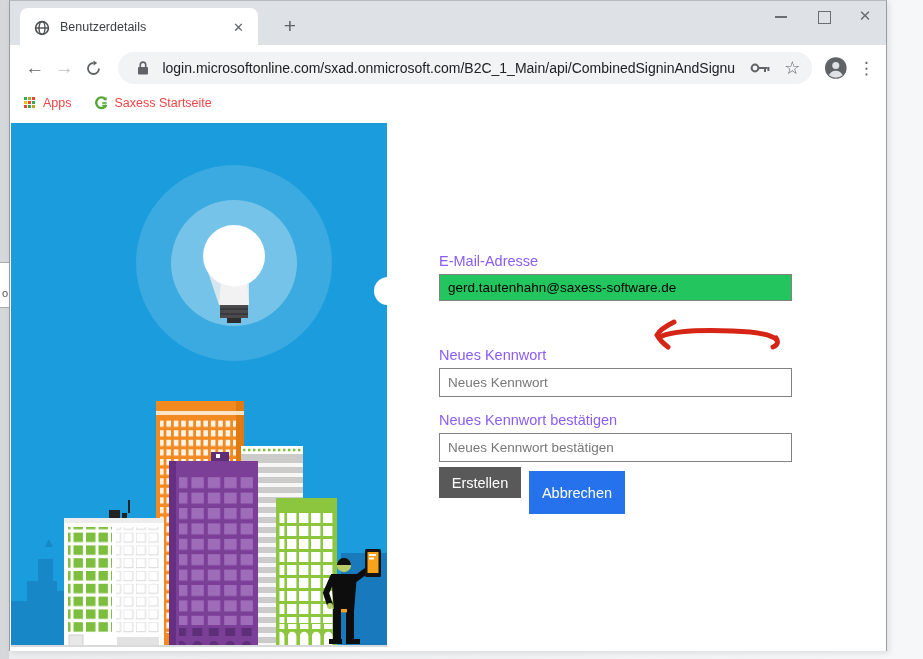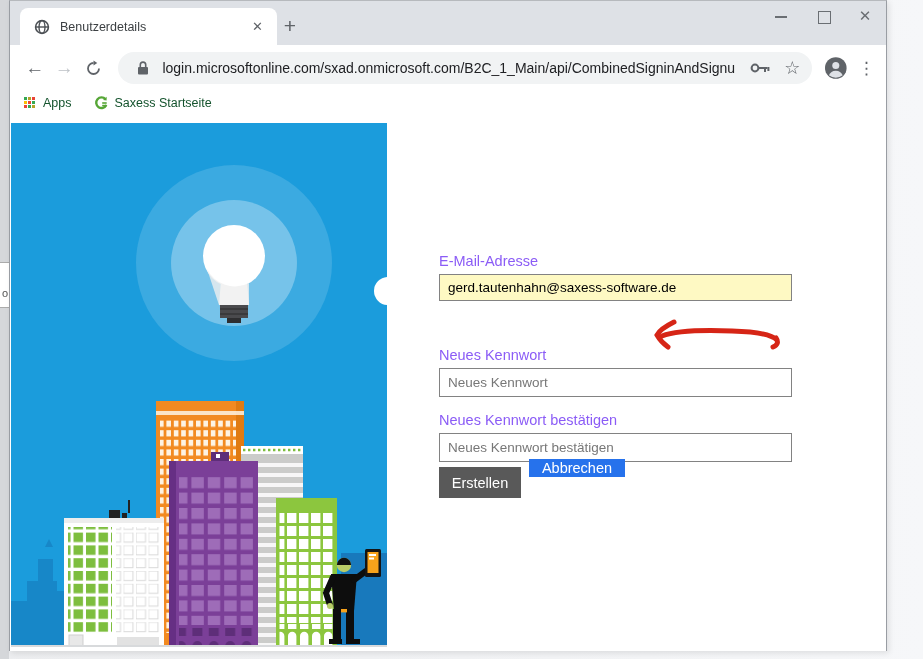--- a/index.html
+++ b/index.html
@@ -15,22 +15,22 @@
                font-size:11px; color:#555; }
   .bg-window span { position:absolute; right:1px; top:24px; }
 
   
   .browser { position:absolute; left:9px; top:0; width:878px; height:651px;
              background:#FFFFFF; border:1px solid #999DA3; border-top-color:#B6B9BD;
              box-shadow:2px 2px 6px rgba(0,0,0,0.10); }
 
   
   .tabstrip { position:absolute; left:0; top:0; width:100%; height:44px; background:#DEE1E6; }
-  .tab { position:absolute; left:10px; top:7px; width:257px; height:37px; background:#FFFFFF;
-         border-radius:8px 8px 0 0; display:flex; align-items:center; padding:0 8px; }
+  .tab { position:absolute; left:10px; top:7px; width:238px; height:37px; background:#FFFFFF;
+         border-radius:8px 8px 0 0; display:flex; align-items:flex-start; padding:12px 8px; }
   .tab-favicon { width:16px; height:16px; margin-left:6px; flex:0 0 auto; }
   .tab-title { font-size:12.5px; color:#3C4043; margin-left:10px; flex:1 1 auto;
                white-space:nowrap; overflow:hidden; }
   .tab-close { font-size:13px; color:#5F6368; padding:0 6px; cursor:default; }
   .newtab { position:absolute; left:266px; top:12px; width:28px; height:28px; text-align:center;
             line-height:26px; font-size:21px; color:#5F6368; font-weight:300; }
   .win-controls { position:absolute; right:6px; top:0; height:30px; display:flex; align-items:center; gap:28px; padding-right:8px; }
   .wc { width:14px; height:14px; position:relative; color:#6A6E73; }
   .wc-min::after { content:""; position:absolute; left:1px; top:7px; width:12px; height:1.5px; background:#6A6E73; }
   .wc-max::after { content:""; position:absolute; left:1.5px; top:2px; width:11px; height:11px; border:1.3px solid #6A6E73; }
@@ -47,36 +47,36 @@
              display:flex; align-items:center; padding:0 12px; }
   .lock-ic { width:14px; height:16px; flex:0 0 auto; margin:0 4px 0 6px; }
   .url-text { font-size:14px; color:#202124; margin-left:8px; flex:1 1 auto; white-space:nowrap; overflow:hidden; }
   .pill-ic { flex:0 0 auto; margin-left:14px; display:flex; align-items:center; }
   .star { font-size:18px; color:#5F6368; }
   .avatar-btn { margin-left:12px; width:24px; height:24px; }
   .menu-dots { margin-left:10px; margin-right:12px; font-size:17px; color:#5F6368; letter-spacing:0; width:16px; text-align:center; }
 
   
   .bookmarks { position:absolute; left:0; top:90px; width:100%; height:24px; background:#fff;
-               display:flex; align-items:center; font-size:12.5px; color:#14532d; }
+               display:flex; align-items:center; font-size:12.5px; color:#ef4444; }
   .bm-item { display:flex; align-items:center; margin-left:14px; }
   .bm-item .lbl { margin-left:7px; }
   .apps-grid { width:12px; height:12px; display:grid; grid-template-columns:repeat(3,4px); grid-template-rows:repeat(3,4px); }
   .apps-grid i { width:3px; height:3px; display:block; }
 
   
   .content { position:absolute; left:0; top:114px; width:100%; height:536px; background:#fff; }
   .illustration { position:absolute; left:1px; top:8px; width:376px; height:524px; }
 
   
   .form-label { position:absolute; font-size:14.5px; color:#8b5cf6; }
   .txt { position:absolute; width:353px; height:27px; border:1px solid #828282; font-size:13.5px;
          color:#000; padding:0 8px; font-family:"Liberation Sans", sans-serif; background:#fff; }
   .txt::placeholder { color:#777; opacity:1; }
-  .txt.autofill { background:#fef9c3; }
+  .txt.autofill { background:#22c55e; }
   .btn { position:absolute; border:none; color:#fff; font-size:14.5px; text-align:center;
          font-family:"Liberation Sans", sans-serif; cursor:pointer; }
   .btn.blue { background:#2672EC; }
   .btn.gray { background:#595959; }
 
   .annot-arrow { position:absolute; left:617px; top:296px; }
 </style>
 </head>
 <body>
 
@@ -292,17 +292,17 @@
         <path d="M140 34 q4 6 -3 9 M141 36 q-8 -8 -45 -9 q-52 -2 -70 5" fill="none" stroke="#D62516" stroke-width="5" stroke-linecap="round"></path>
         <path d="M38 18 q-14 7 -17 13 q4 7 11 12" fill="none" stroke="#D62516" stroke-width="5" stroke-linecap="round"></path>
       </svg>
 
       <div class="form-label" style="left:429px; top:232px">Neues Kennwort</div>
       <input class="txt" style="left: 429px; top: 253px; height: 29px;" placeholder="Neues Kennwort">
       <div class="form-label" style="left:429px; top:297px">Neues Kennwort bestätigen</div>
       <input class="txt" style="left: 429px; top: 318px; height: 29px;" placeholder="Neues Kennwort bestätigen">
 
       <button class="btn gray" style="left:429px; top:352px; width:82px; height:31px">Erstellen</button>
-      <button class="btn blue" style="left:519px; top:344px; width:96px; height:18px">Abbrechen</button>
+      <button class="btn blue" style="left:519px; top:356px; width:96px; height:43px">Abbrechen</button>
     </div>
 
   </div>
 </div>
 
 </body></html>

